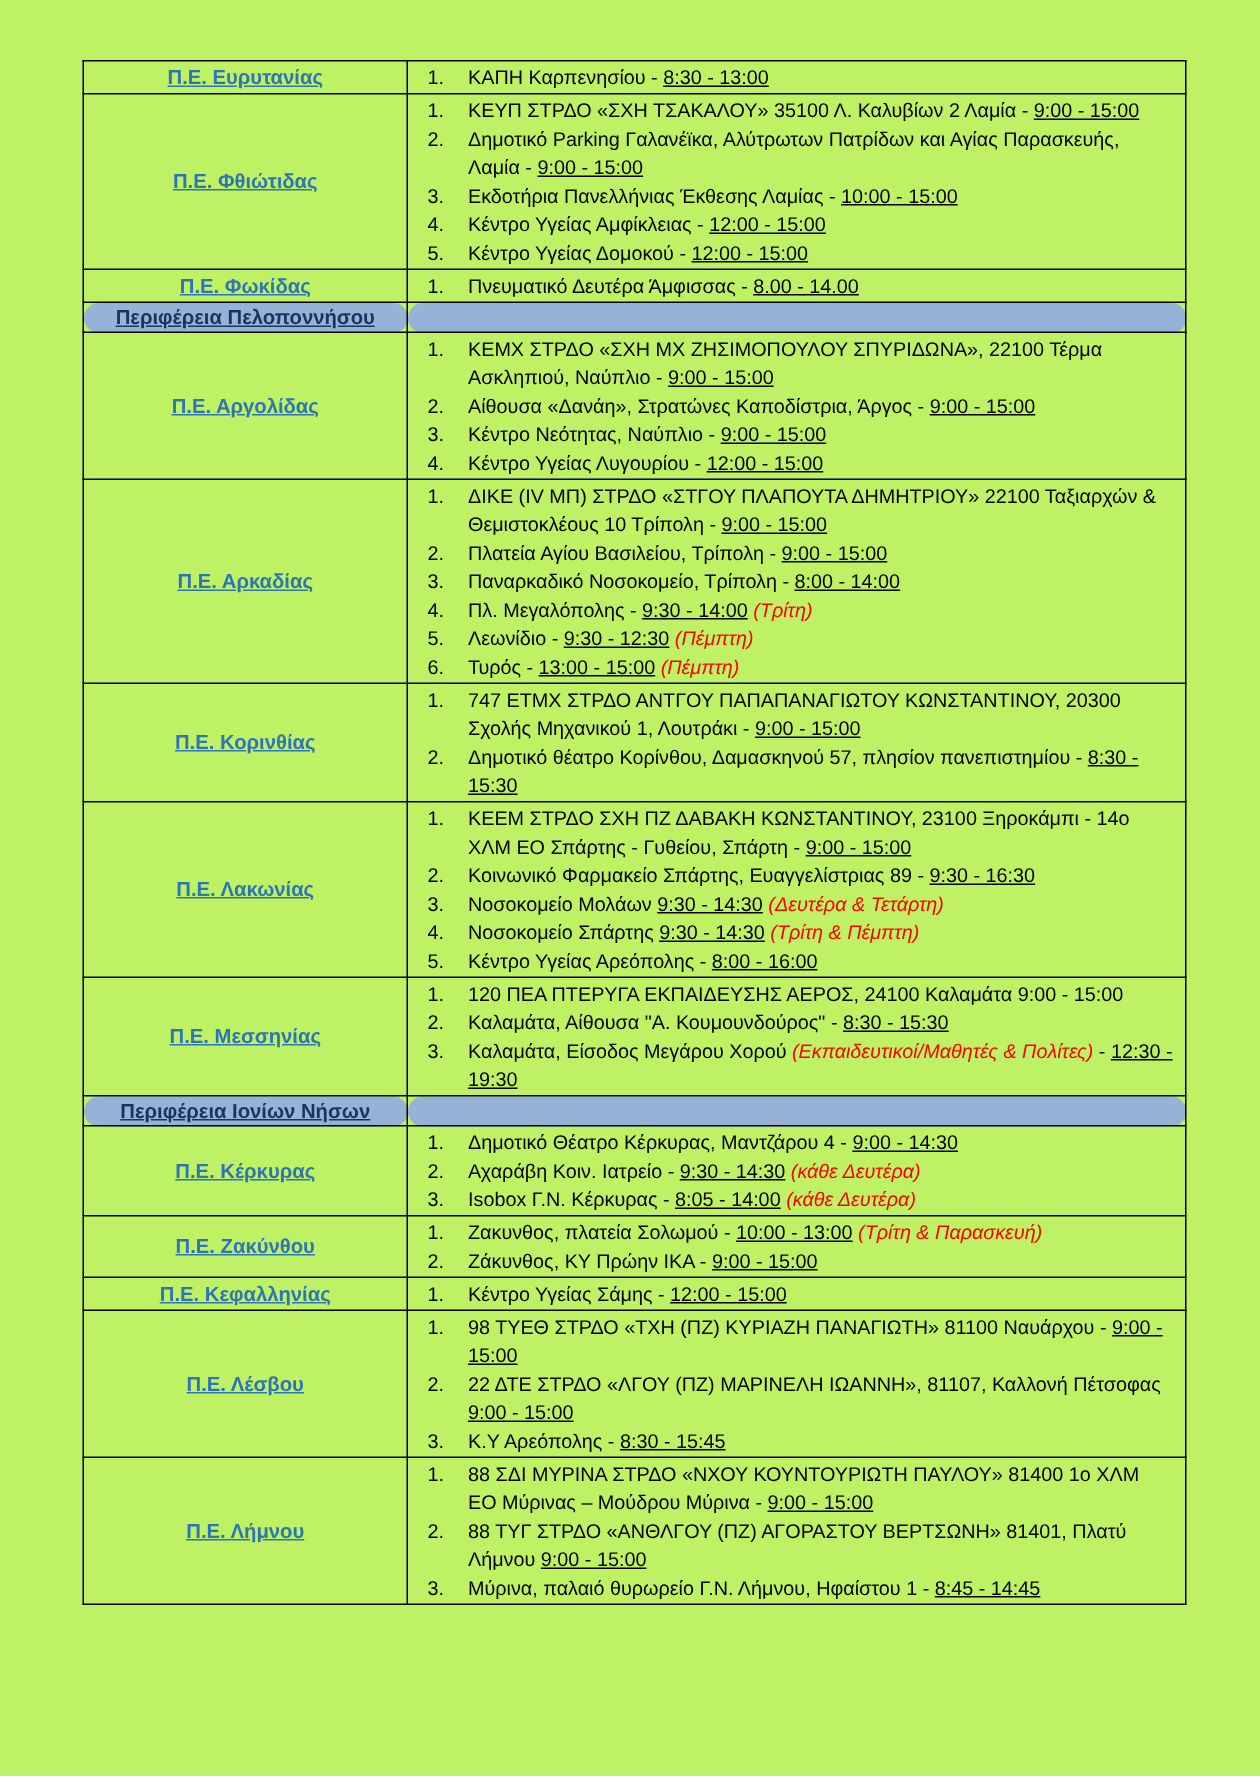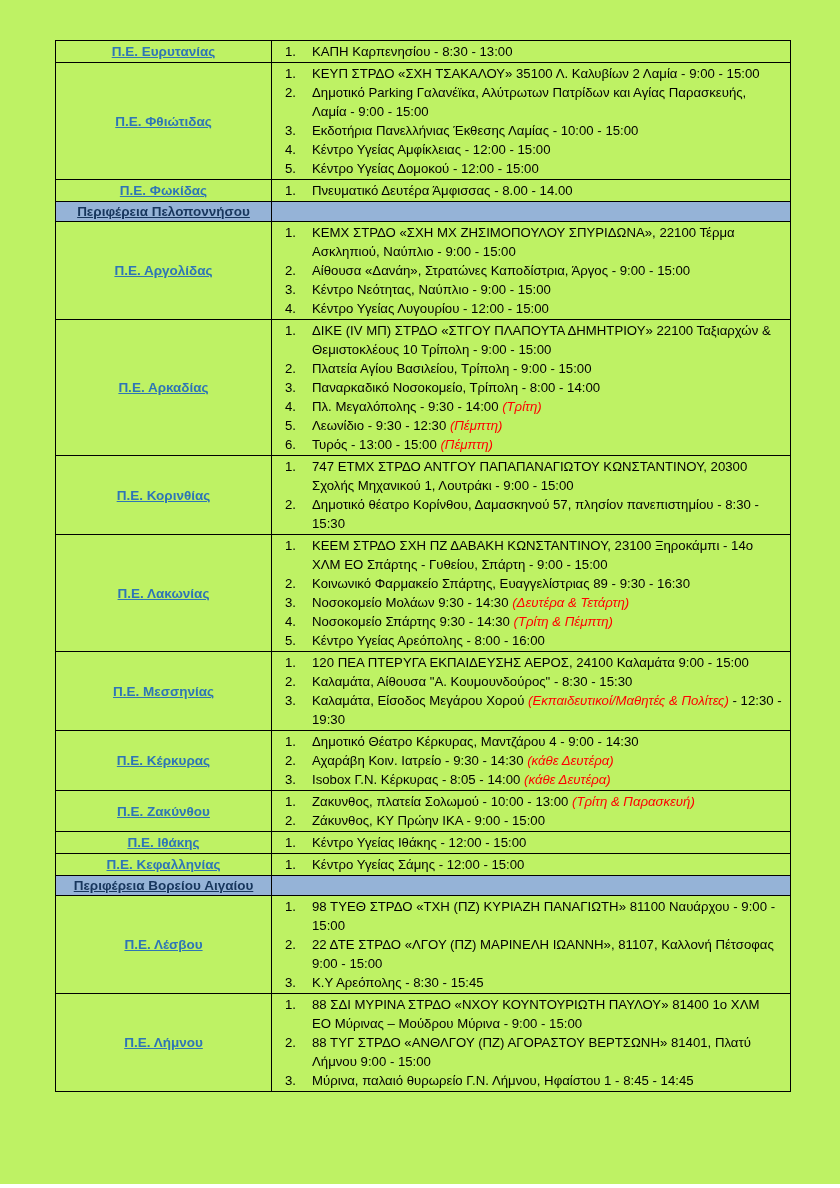--- a/index.html
+++ b/index.html
@@ -33,41 +33,41 @@
   .unit-cell { text-align: center; padding: 1px 2px; }
   .unit-link {
     color: var(--link, #2E75B6);
     font-weight: bold;
     font-size: 13.5px;
     line-height: 18px;
     text-decoration: underline;
     cursor: pointer;
     white-space: nowrap;
   }
-  .region-row td { background: var(--band, #95B3D7); }
+  .region-row td { background: var(--band, #95B3D7); border-radius: 10px; }
   .region-title {
     display: block;
     text-align: center;
     font-weight: bold;
     font-size: 13.5px;
     line-height: 19px;
     color: var(--band-text, #17365D);
     text-decoration: underline;
     white-space: nowrap;
   }
   .items-cell { padding: 1px 0; vertical-align: top; }
   .item {
     display: flex;
     font-size: 13.2px;
     line-height: 19px;
     color: var(--text, #000);
   }
   .num { flex: 0 0 27px; padding-left: 13px; }
   .item-text { flex: 1; padding-right: 8px; }
-  .u { }
+  .u { text-decoration: underline; }
   .red { color: var(--red, #FF0000); font-style: italic; }
 </style>
 </head>
 <body>
 
 <div class="page">
   <table class="schedule">
     <colgroup>
       <col class="c1">
       <col class="c2">
@@ -220,73 +220,64 @@
             <div class="item">
               <span class="num">2.</span>
               <div class="item-text"><span>Καλαμάτα, Αίθουσα "Α. Κουμουνδούρος" - </span><span class="u">8:30 - 15:30</span></div>
             </div>
             <div class="item">
               <span class="num">3.</span>
               <div class="item-text"><span>Καλαμάτα, Είσοδος Μεγάρου Χορού </span><span class="red">(Εκπαιδευτικοί/Μαθητές &amp; Πολίτες)</span><span> - </span><span class="u">12:30 - 19:30</span></div>
             </div>
           </td>
         </tr>
-        <tr>
-          <td class="unit-cell"><span class="unit-link">Π.Ε. Κέρκυρας</span></td>
-          <td class="items-cell">
-            <div class="item">
-              <span class="num">1.</span>
-              <div class="item-text"><span>Δημοτικό Θέατρο Κέρκυρας, Μαντζάρου 4 - </span><span class="u">9:00 - 14:30</span></div>
-            </div>
-            <div class="item">
-              <span class="num">2.</span>
-              <div class="item-text"><span>Αχαράβη Κοιν. Ιατρείο - </span><span class="u">9:30 - 14:30</span><span> </span><span class="red">(κάθε Δευτέρα)</span></div>
-            </div>
-            <div class="item">
-              <span class="num">3.</span>
-              <div class="item-text"><span>Isobox Γ.Ν. Κέρκυρας - </span><span class="u">8:05 - 14:00</span><span> </span><span class="red">(κάθε Δευτέρα)</span></div>
-            </div>
-          </td>
-        </tr>
-        <tr>
-          <td class="unit-cell"><span class="unit-link">Π.Ε. Ζακύνθου</span></td>
-          <td class="items-cell">
-            <div class="item">
-              <span class="num">1.</span>
-              <div class="item-text"><span>Ζακυνθος, πλατεία Σολωμού - </span><span class="u">10:00 - 13:00</span><span> </span><span class="red">(Τρίτη &amp; Παρασκευή)</span></div>
-            </div>
-            <div class="item">
-              <span class="num">2.</span>
-              <div class="item-text"><span>Ζάκυνθος, ΚΥ Πρώην ΙΚΑ - </span><span class="u">9:00 - 15:00</span></div>
-            </div>
-          </td>
-        </tr>
-        <tr>
-          <td class="unit-cell"><span class="unit-link">Π.Ε. Ιθάκης</span></td>
-          <td class="items-cell">
-            <div class="item">
-              <span class="num">1.</span>
-              <div class="item-text"><span>Κέντρο Υγείας Ιθάκης - </span><span class="u">12:00 - 15:00</span></div>
-            </div>
-          </td>
-        </tr>
-        <tr>
-          <td class="unit-cell"><span class="unit-link">Π.Ε. Κεφαλληνίας</span></td>
-          <td class="items-cell">
-            <div class="item">
-              <span class="num">1.</span>
-              <div class="item-text"><span>Κέντρο Υγείας Σάμης - </span><span class="u">12:00 - 15:00</span></div>
-            </div>
-          </td>
-        </tr>
         <tr class="region-row">
           <td>
-            <span class="region-title">Περιφέρεια Βορείου Αιγαίου</span>
+            <span class="region-title">Περιφέρεια Ιονίων Νήσων</span>
           </td>
           <td></td>
+        </tr>
+        <tr>
+          <td class="unit-cell"><span class="unit-link">Π.Ε. Κέρκυρας</span></td>
+          <td class="items-cell">
+            <div class="item">
+              <span class="num">1.</span>
+              <div class="item-text"><span>Δημοτικό Θέατρο Κέρκυρας, Μαντζάρου 4 - </span><span class="u">9:00 - 14:30</span></div>
+            </div>
+            <div class="item">
+              <span class="num">2.</span>
+              <div class="item-text"><span>Αχαράβη Κοιν. Ιατρείο - </span><span class="u">9:30 - 14:30</span><span> </span><span class="red">(κάθε Δευτέρα)</span></div>
+            </div>
+            <div class="item">
+              <span class="num">3.</span>
+              <div class="item-text"><span>Isobox Γ.Ν. Κέρκυρας - </span><span class="u">8:05 - 14:00</span><span> </span><span class="red">(κάθε Δευτέρα)</span></div>
+            </div>
+          </td>
+        </tr>
+        <tr>
+          <td class="unit-cell"><span class="unit-link">Π.Ε. Ζακύνθου</span></td>
+          <td class="items-cell">
+            <div class="item">
+              <span class="num">1.</span>
+              <div class="item-text"><span>Ζακυνθος, πλατεία Σολωμού - </span><span class="u">10:00 - 13:00</span><span> </span><span class="red">(Τρίτη &amp; Παρασκευή)</span></div>
+            </div>
+            <div class="item">
+              <span class="num">2.</span>
+              <div class="item-text"><span>Ζάκυνθος, ΚΥ Πρώην ΙΚΑ - </span><span class="u">9:00 - 15:00</span></div>
+            </div>
+          </td>
+        </tr>
+        <tr>
+          <td class="unit-cell"><span class="unit-link">Π.Ε. Κεφαλληνίας</span></td>
+          <td class="items-cell">
+            <div class="item">
+              <span class="num">1.</span>
+              <div class="item-text"><span>Κέντρο Υγείας Σάμης - </span><span class="u">12:00 - 15:00</span></div>
+            </div>
+          </td>
         </tr>
         <tr>
           <td class="unit-cell"><span class="unit-link">Π.Ε. Λέσβου</span></td>
           <td class="items-cell">
             <div class="item">
               <span class="num">1.</span>
               <div class="item-text"><span>98 ΤΥΕΘ ΣΤΡΔΟ «ΤΧΗ (ΠΖ) ΚΥΡΙΑΖΗ ΠΑΝΑΓΙΩΤΗ» 81100 Ναυάρχου - </span><span class="u">9:00 - 15:00</span></div>
             </div>
             <div class="item">
               <span class="num">2.</span>

